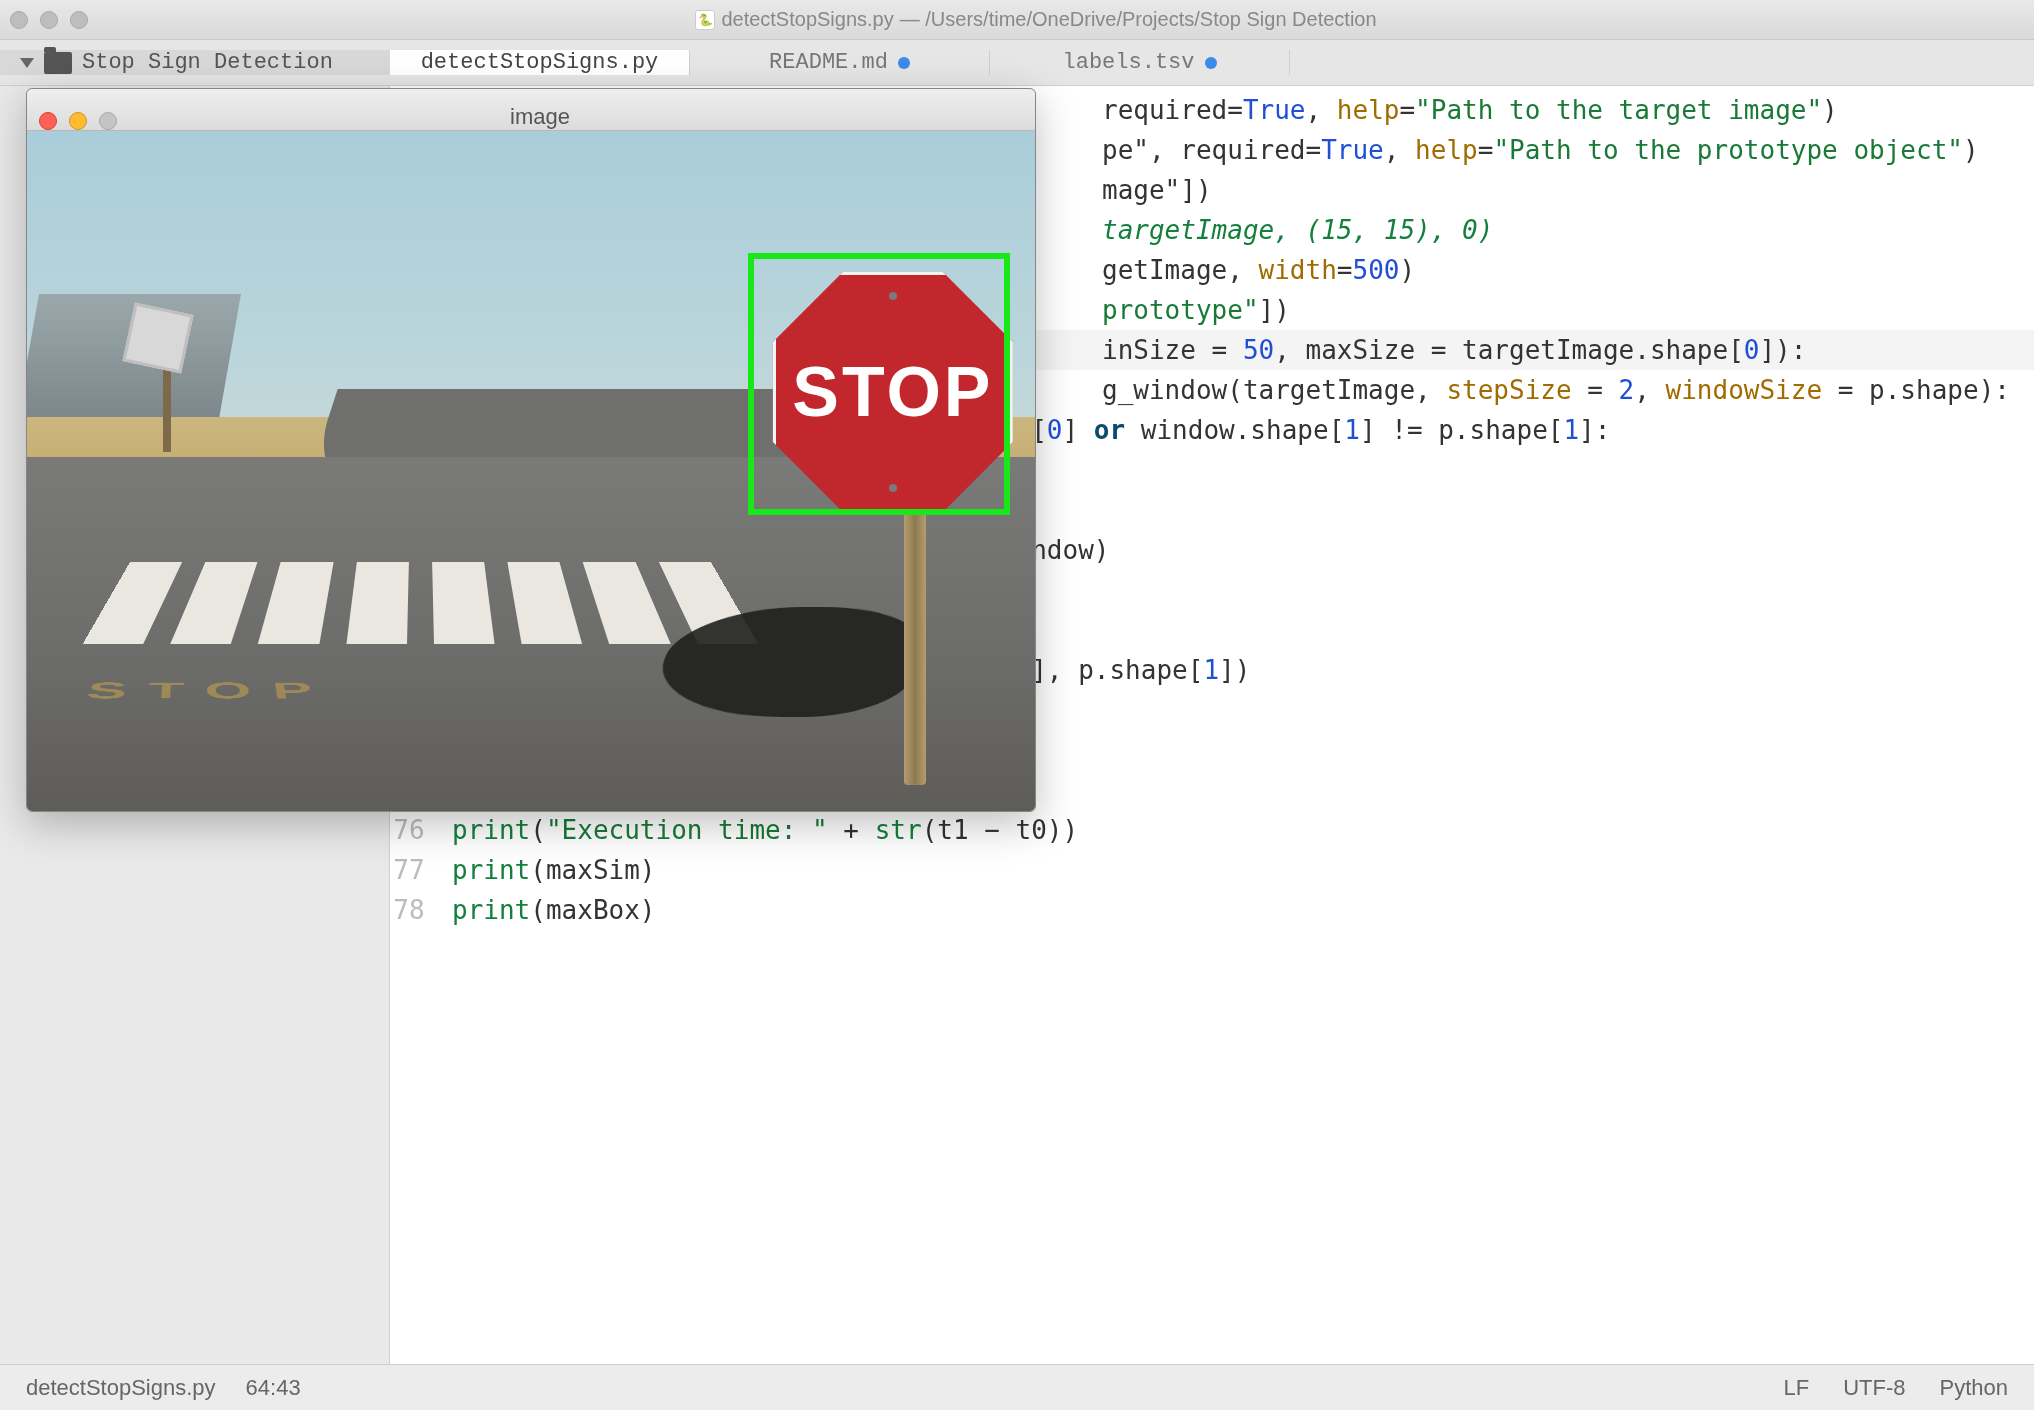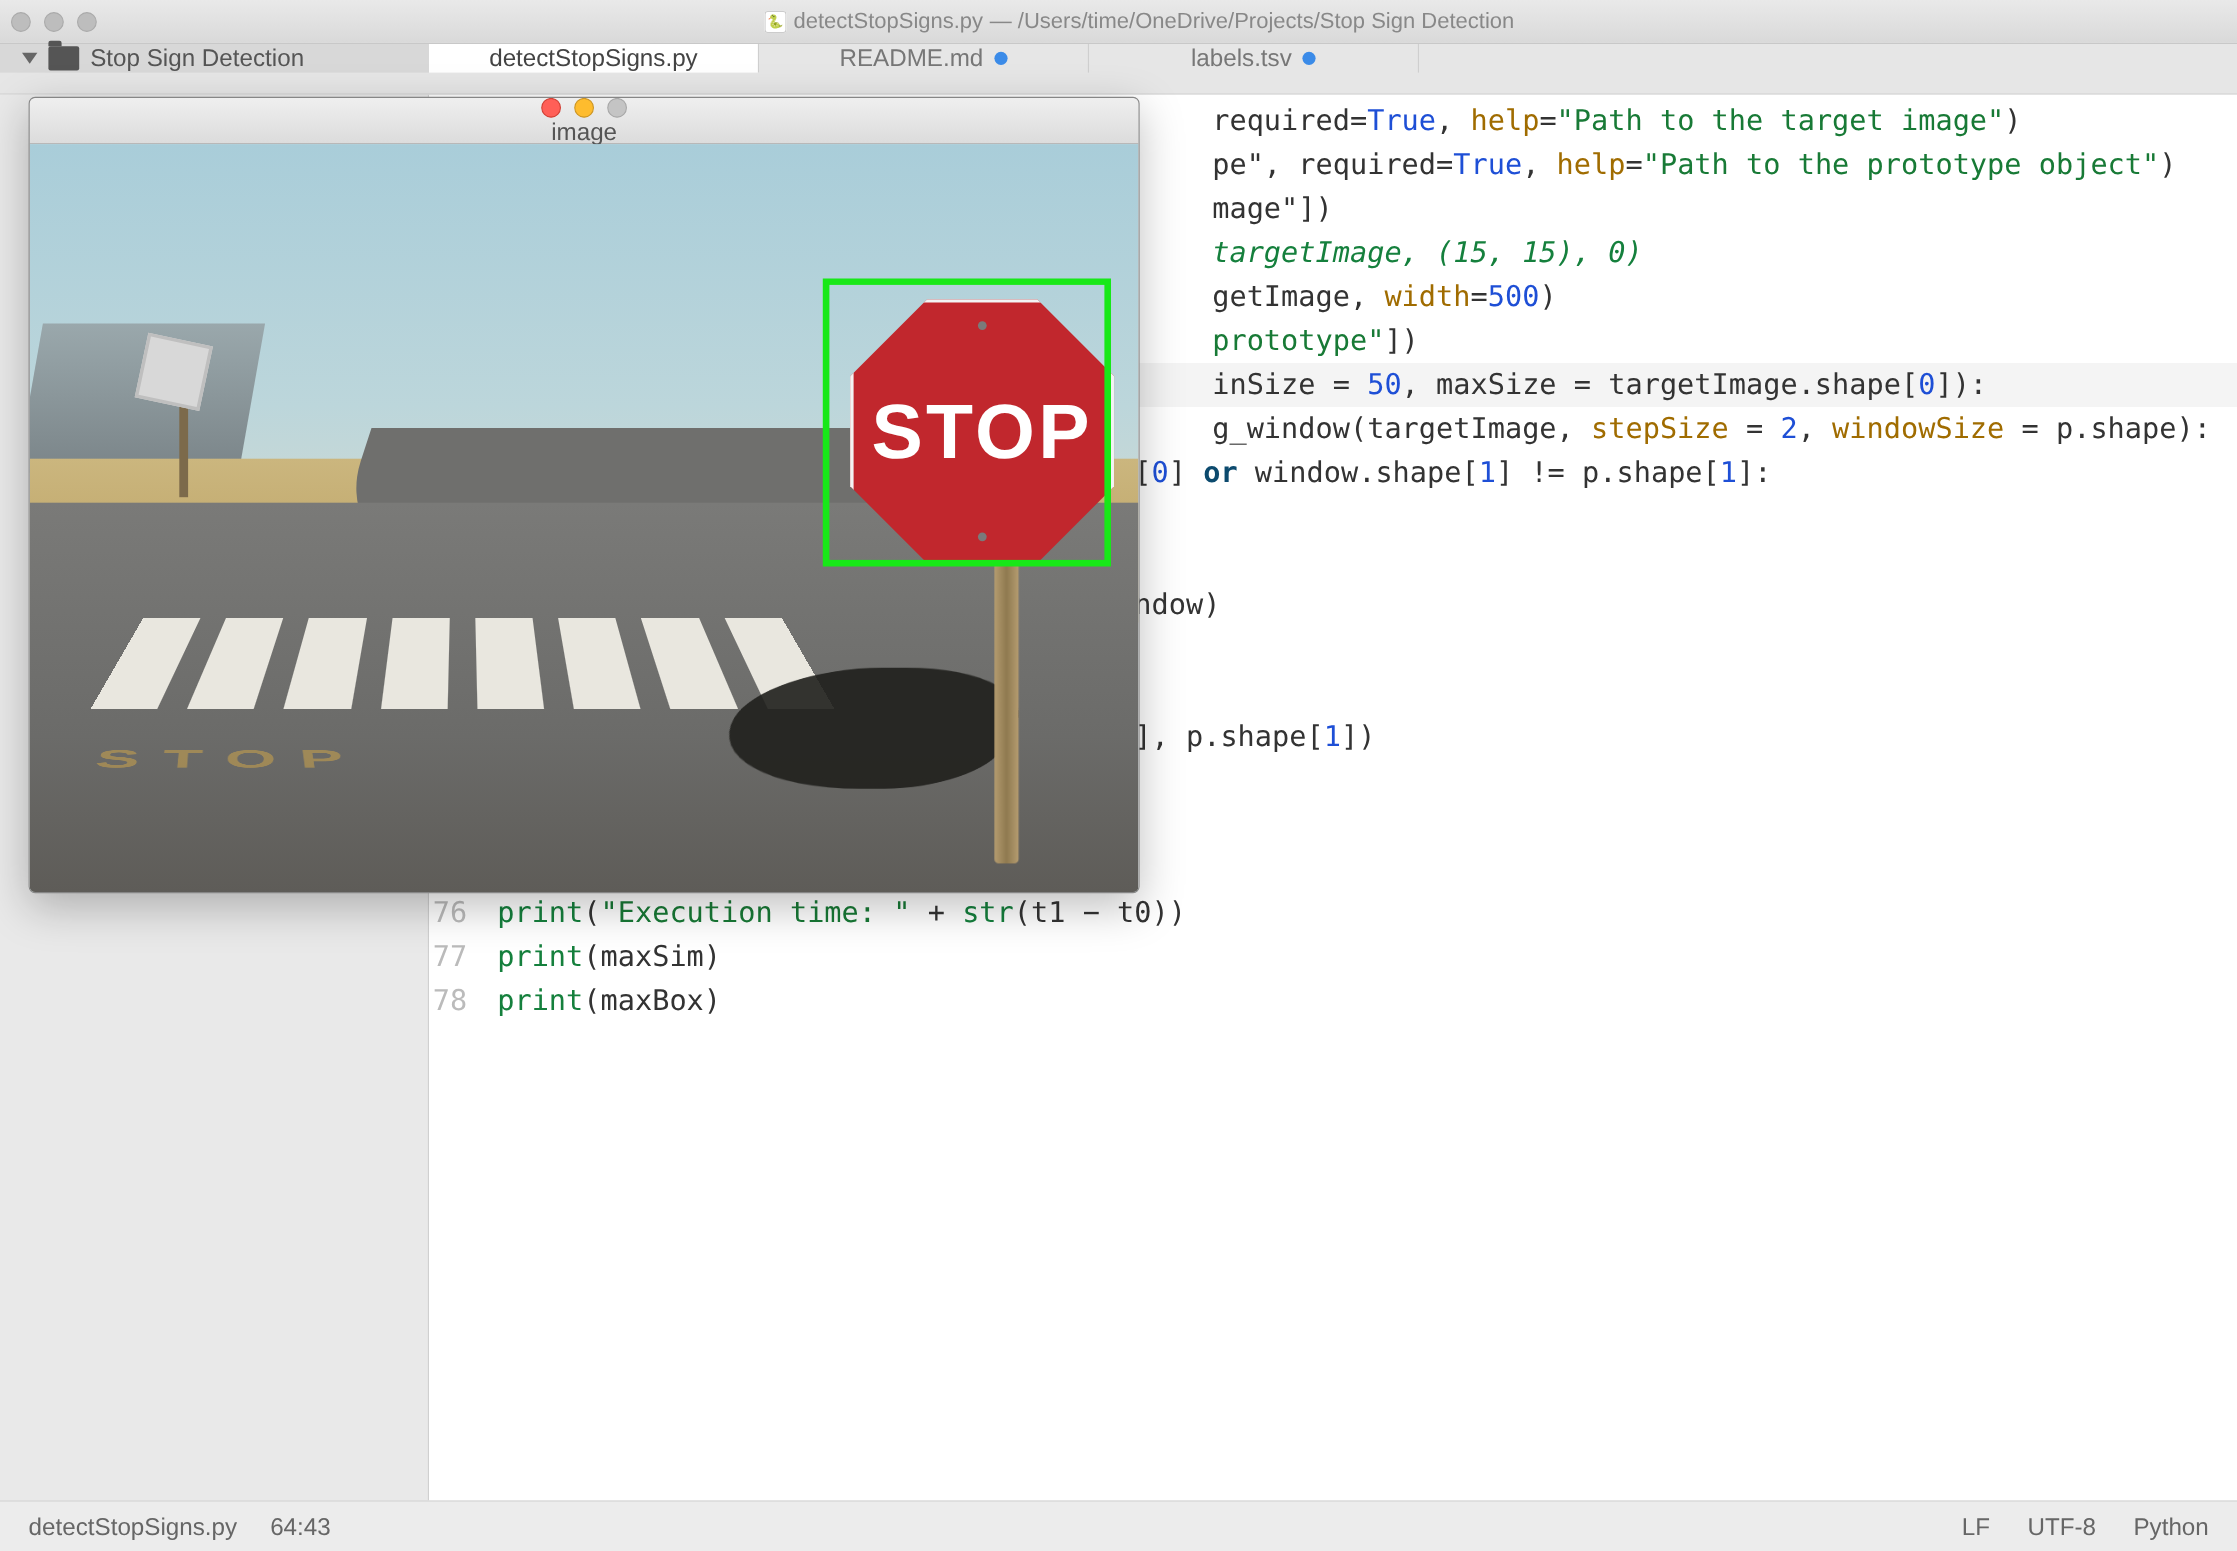--- a/index.html
+++ b/index.html
@@ -7,21 +7,21 @@
   .app { display: flex; flex-direction: column; width: 2034px; height: 1410px; background: #fff; position: relative; }
 
   
   .titlebar { height: 40px; background: linear-gradient(#e9e9e9,#d9d9d9); display: flex; align-items: center; padding: 0 10px; border-bottom: 1px solid #c8c8c8; }
   .traffic { display:flex; gap:12px; margin-right: 20px; }
   .tl { width:18px; height:18px; border-radius:50%; background:#bdbdbd; border:1px solid #aaa; }
   .titlebar .title { flex:1; text-align:center; font-size:20px; color:#888; display:flex; align-items:center; justify-content:center; gap:6px; }
   .py-icon { width:20px; height:20px; background:#fff; border-radius:3px; display:inline-flex; align-items:center; justify-content:center; font-size:12px; color:#356; box-shadow: inset 0 0 0 1px #ccc; }
 
   
-  .tabrow { height: 46px; display:flex; align-items:flex-start; background:#e6e6e6; border-bottom:1px solid #cfcfcf; }
+  .tabrow { height: 46px; display:flex; align-items:center; background:#e6e6e6; border-bottom:1px solid #cfcfcf;font-family:Liberation Mono, monospace; }
   .project-pill { display:flex; align-items:center; gap:10px; padding:0 20px; background:#d8d8d8; font-size:22px; color:#555; min-width:390px; }
   .chev { width:0;height:0;border-left:7px solid transparent;border-right:7px solid transparent;border-top:10px solid #666; }
   .folder-ic { width:28px;height:22px;background:#555;border-radius:2px; position:relative; }
   .folder-ic::before{content:"";position:absolute;top:-5px;left:0;width:12px;height:5px;background:#555;border-radius:2px 2px 0 0;}
   .tab { flex:0 0 auto; min-width:300px; display:flex; align-items:center; justify-content:center; gap:10px; font-size:22px; color:#777; border-right:1px solid #cfcfcf; position:relative; padding:0 30px; }
   .tab.active { background:#fff; color:#444; }
   .dot-mod { width:12px;height:12px;border-radius:50%;background:#3b8be8; }
 
   
   .main { flex:1; display:flex; overflow:hidden; }
@@ -40,21 +40,21 @@
   .code-row.hl { background:#f4f4f4; }
 
   
   .status { height:46px; background:#ececec; border-top:1px solid #cfcfcf; display:flex; align-items:center; padding:0 26px; font-size:22px; color:#666; }
   .status .left { display:flex; gap:30px; }
   .status .spacer { flex:1; }
   .status .right { display:flex; gap:34px; }
 
   
   .imgwin { position:absolute; left:26px; top:88px; width:1010px; height:724px; background:#e4e4e4; border:1px solid #868686; border-radius:6px; box-shadow:0 12px 40px rgba(0,0,0,0.25); overflow:hidden; }
-  .imgwin .wtitle { height:42px; background:linear-gradient(#efefef,#dcdcdc); display:flex; align-items:center; padding:0 12px; border-bottom:1px solid #b8b8b8; border-radius:6px 6px 0 0;flex-direction:column; }
+  .imgwin .wtitle { height:42px; background:linear-gradient(#efefef,#dcdcdc); display:flex; align-items:flex-end; padding:0 12px; border-bottom:1px solid #b8b8b8; border-radius:6px 6px 0 0; }
   .imgwin .wtraffic { display:flex; gap:12px; }
   .wt{width:18px;height:18px;border-radius:50%;}
   .wt.r{background:#ff5f57;border:1px solid #d24035;}
   .wt.y{background:#febc2e;border:1px solid #cd9624;}
   .wt.g{background:#c4c4c4;border:1px solid #a8a8a8;}
   .imgwin .wlabel { flex:1; text-align:center; font-size:22px; color:#555; }
   .canvas { position:relative; width:100%; height:calc(100% - 42px); overflow:hidden; }
 
   
   .sky { position:absolute; inset:0; background:linear-gradient(#a9cdd9 0%, #bcd6db 35%, #c6d8d7 45%, #c6d8d7 46%); }

